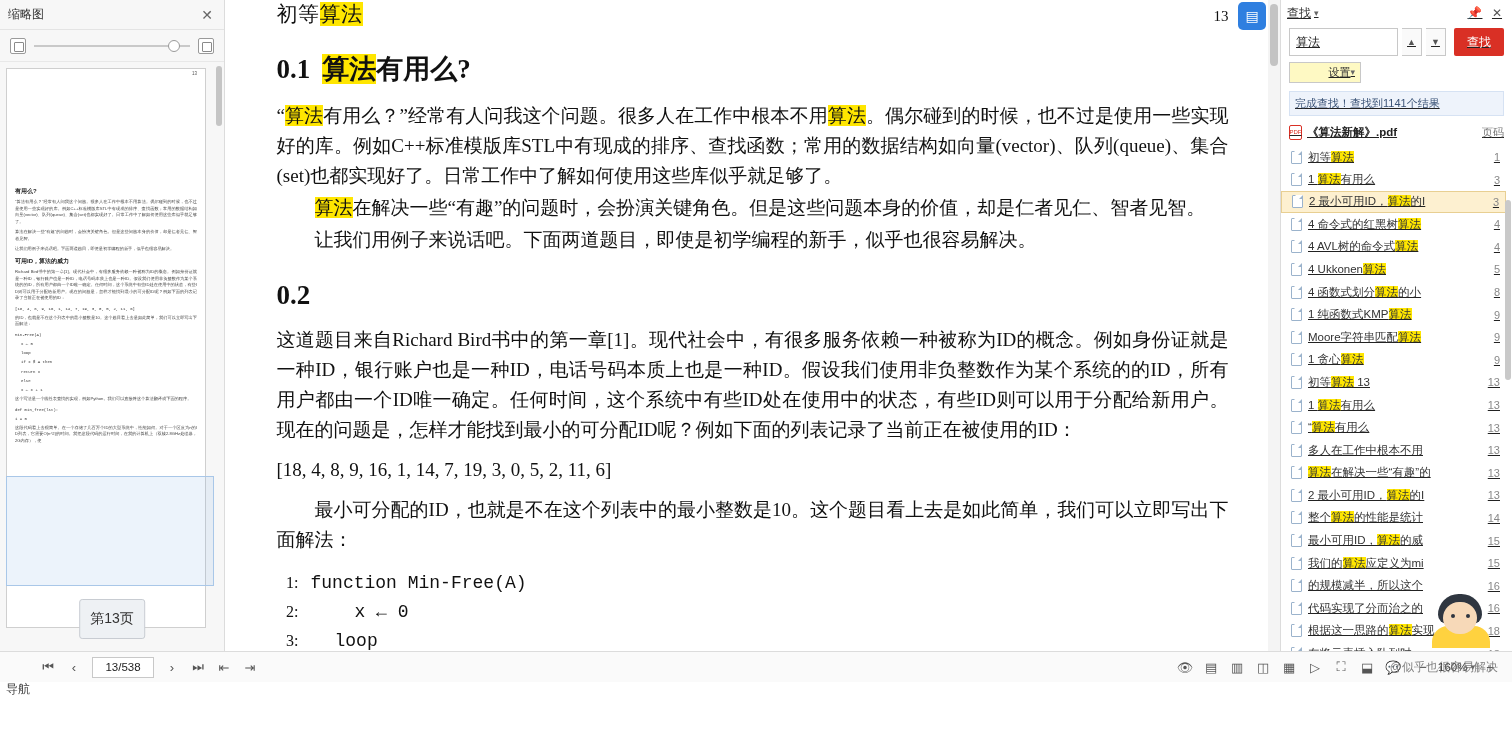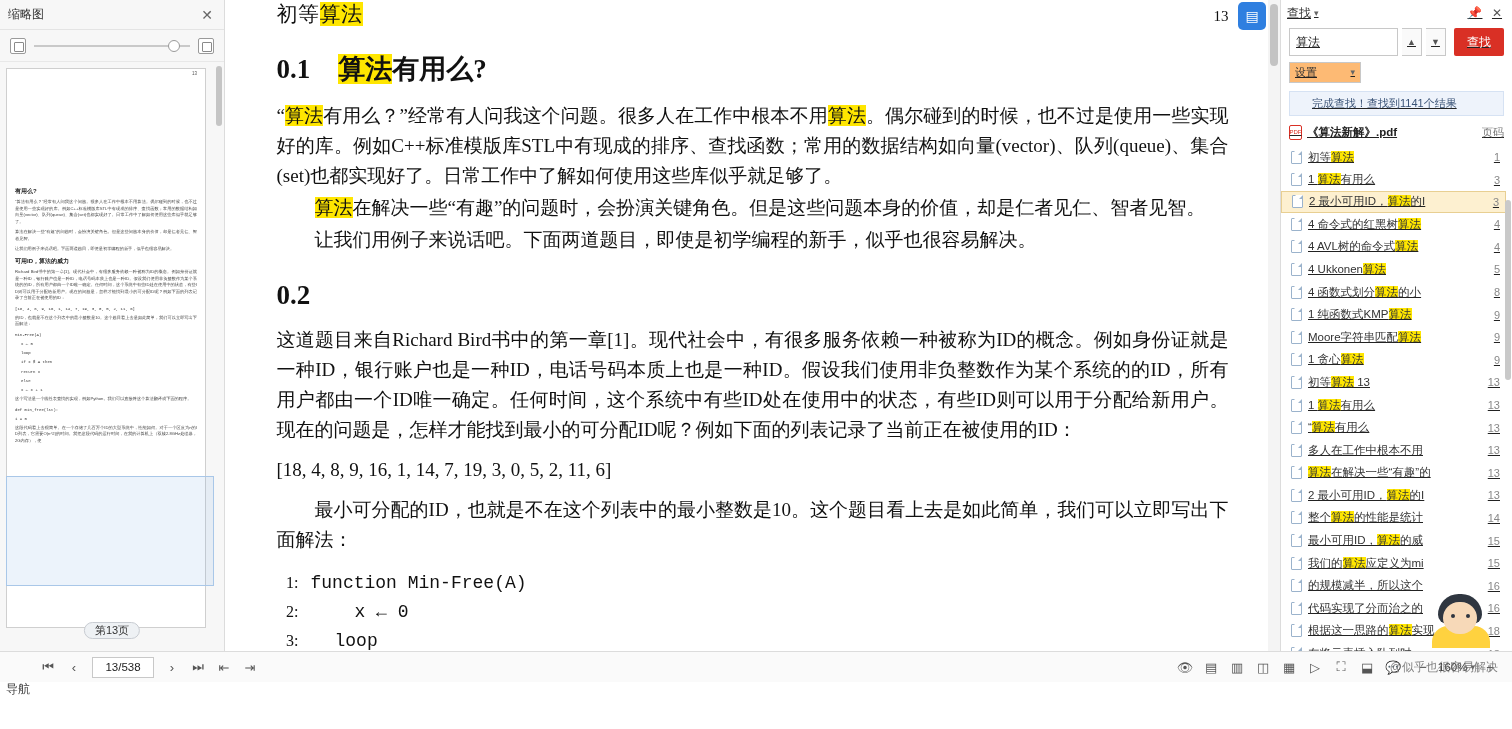--- a/index.html
+++ b/index.html
@@ -146,24 +146,24 @@
     background: rgba(120,170,230,0.14);
     pointer-events: none;
   }
   .thumb-badge {
     position: absolute;
     left: 50%;
     transform: translateX(-50%);
     bottom: 12px;
     background: #eef1f4;
     border: 1px solid #c8ccd2;
-    border-radius: 9px;
-    font-size: 11px;
+    border-radius: 3px;
+    font-size: 14px;
     color: #333;
-    padding: 0 10px;
+    padding: 10px 10px;
   }
   .thumb-vscroll {
     position: absolute;
     right: 2px; top: 66px;
     width: 6px; height: 60px;
     background: #c5c5c5;
     border-radius: 3px;
   }
 
   
@@ -192,21 +192,21 @@
   }
   .page-runhead .rh-left { letter-spacing: 0.5px; }
   .page-runhead .rh-right { font-size: 15px; }
   .hl { background: #ffe600; }
   h2.sec {
     font-size: 27px;
     font-weight: bold;
     margin: 25px 0 14px 0;
     display: flex;
     align-items: baseline;
-    gap: 28px;
+    gap: 12px;
   }
   h2.sec .num { font-weight: bold; }
   p.body {
     font-size: 19px;
     line-height: 1.58;
     margin: 0 0 2px 0;
     text-align: justify;
     text-indent: 0;
   }
   p.body.ind { text-indent: 38px; }
@@ -325,35 +325,35 @@
     align-items: center;
     justify-content: center;
     border-radius: 2px;
     margin-left: 4px;
   }
   .sp-settings {
     margin: 0 8px 6px 8px;
     height: 22px;
     width: 72px;
     border: 1px solid #c8c8c8;
-    background: #fdba74;
+    background: #fef9c3;
     font-size: 11px;
     display: flex;
     align-items: center;
     padding: 0 5px;
     color: #333;
-    justify-content: space-between;
+    justify-content: flex-end;
   }
   .sp-status {
     margin: 2px 8px 6px 8px;
     background: #eef3fb;
     border: 1px solid #d6e2f3;
     font-size: 11px;
     color: #3a5377;
-    padding: 4px 22px;
+    padding: 4px 5px;
   }
   .sp-filerow {
     display: flex;
     align-items: center;
     gap: 5px;
     padding: 3px 8px 6px 8px;
     font-size: 12px;
     color: #222;
   }
   .pdf-icon {

